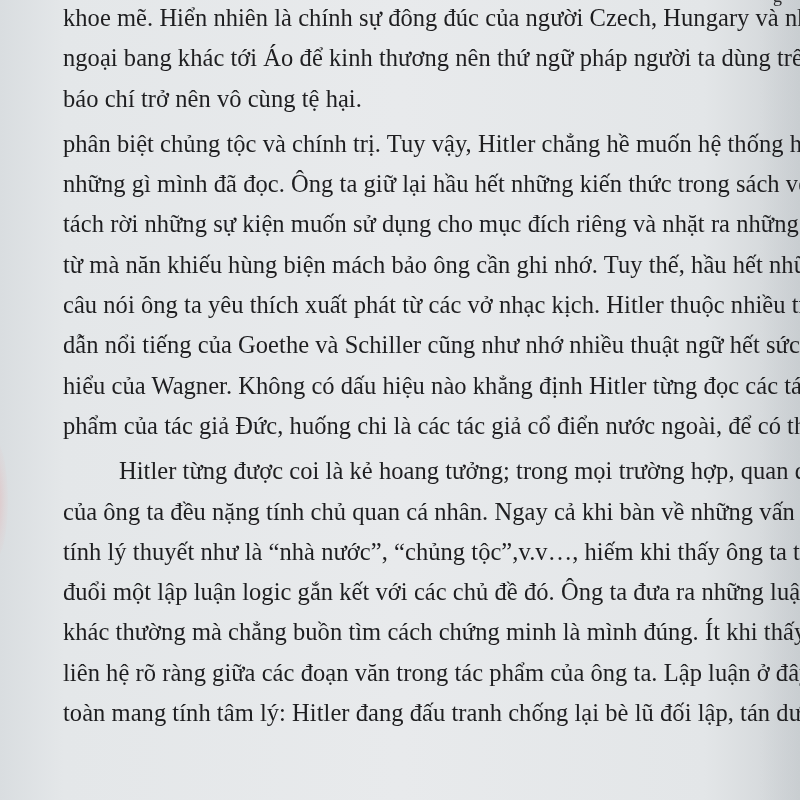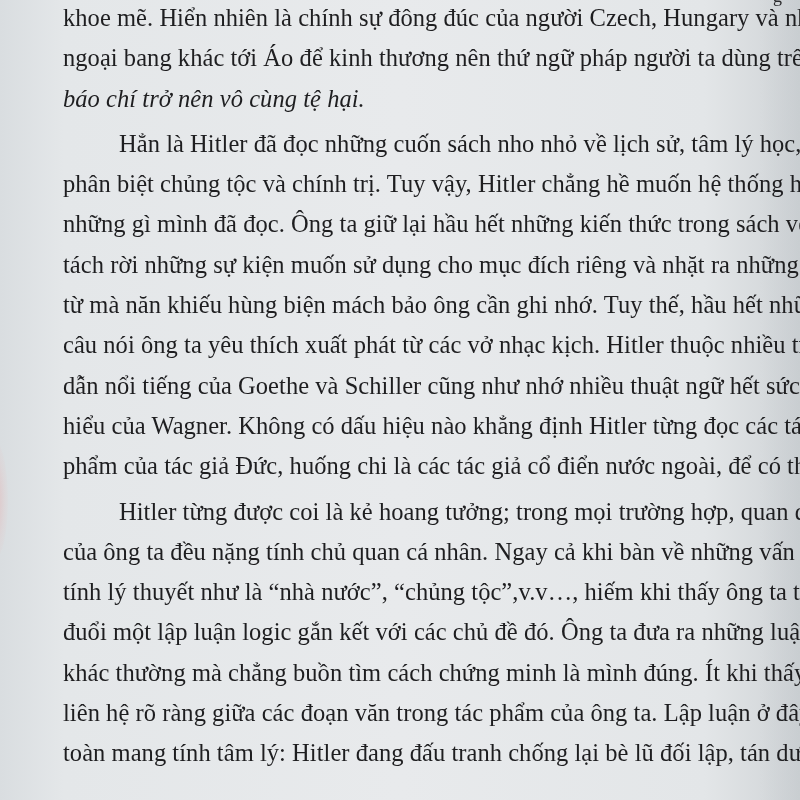--- a/index.html
+++ b/index.html
@@ -50,21 +50,20 @@
       font-size: 24.5px;
       line-height: 40.3px;
       height: 40.3px;
       white-space: nowrap;
       text-align: justify;
       text-align-last: justify;
       letter-spacing: 0.05px;
     }
     .line.last {
       text-align-last: left;
-      font-style: italic;
     }
     .line.indent {
       padding-left: 56px;
     }
     .para-gap {
       height: 5px;
     }
     .cut-top {
       position: absolute;
       right: 18px;
@@ -82,21 +81,20 @@
   <span class="cut-top">g</span>
 
   <div class="text-block">
     <div>
       <span class="line">khoe mẽ. Hiển nhiên là chính sự đông đúc của người Czech, Hungary và những</span>
       <span class="line">ngoại bang khác tới Áo để kinh thương nên thứ ngữ pháp người ta dùng trên</span>
       <span class="line last">báo chí trở nên vô cùng tệ hại.</span>
     </div>
     <div class="para-gap"></div>
     <div>
-      <span class="line indent">Hẳn là Hitler đã đọc những cuốn sách nho nhỏ về lịch sử, tâm lý học,</span>
       <span class="line">phân biệt chủng tộc và chính trị. Tuy vậy, Hitler chẳng hề muốn hệ thống hóa</span>
       <span class="line">những gì mình đã đọc. Ông ta giữ lại hầu hết những kiến thức trong sách vở rồi</span>
       <span class="line">tách rời những sự kiện muốn sử dụng cho mục đích riêng và nhặt ra những cụm</span>
       <span class="line">từ mà năn khiếu hùng biện mách bảo ông cần ghi nhớ. Tuy thế, hầu hết những</span>
       <span class="line">câu nói ông ta yêu thích xuất phát từ các vở nhạc kịch. Hitler thuộc nhiều trích</span>
       <span class="line">dẫn nổi tiếng của Goethe và Schiller cũng như nhớ nhiều thuật ngữ hết sức khó</span>
       <span class="line">hiểu của Wagner. Không có dấu hiệu nào khẳng định Hitler từng đọc các tác</span>
       <span class="line">phẩm của tác giả Đức, huống chi là các tác giả cổ điển nước ngoài, để có thể kết</span>
     </div>
     <div class="para-gap"></div>

